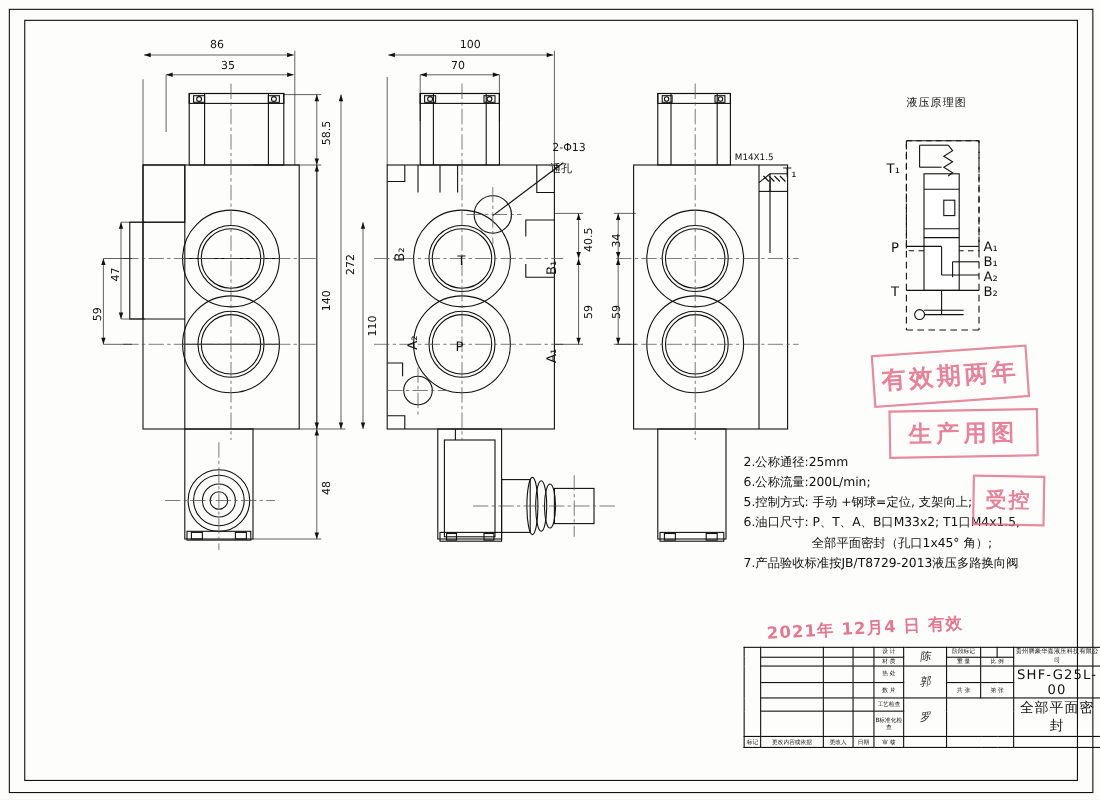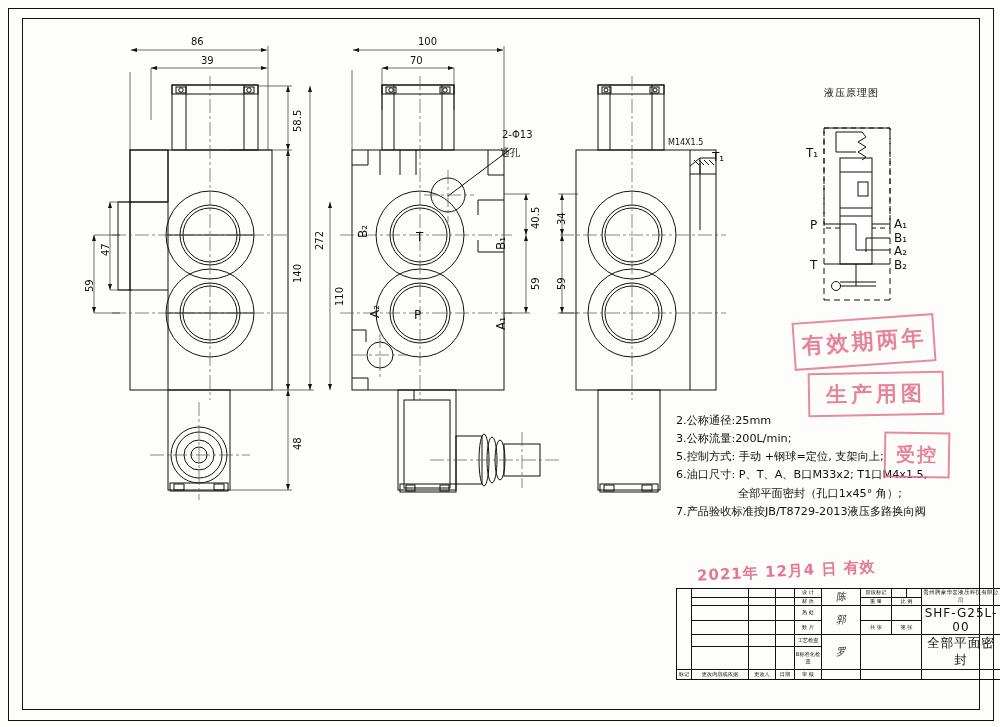--- a/index.html
+++ b/index.html
@@ -288,21 +288,21 @@
 
         <line x1="856" y1="264" x2="856" y2="286"></line>
         <line x1="840" y1="286" x2="876" y2="286"></line>
         <line x1="840" y1="282" x2="876" y2="282"></line>
         <circle cx="836" cy="286" r="4.5"></circle>
       </g>
     </g>
   </svg>
 
   <div class="dimtxt" style="left:191px;top:36px;">86</div>
-  <div class="dimtxt" style="left:201px;top:55px;">39</div>
+  <div class="dimtxt" style="left:201px;top:55px;">35</div>
   <div class="dimtxt v" style="left:292px;top:132px;">58.5</div>
   <div class="dimtxt v" style="left:100px;top:256px;">47</div>
   <div class="dimtxt v" style="left:84px;top:292px;">59</div>
   <div class="dimtxt v" style="left:292px;top:283px;">140</div>
   <div class="dimtxt v" style="left:314px;top:250px;">272</div>
   <div class="dimtxt v" style="left:292px;top:450px;">48</div>
 
   <div class="dimtxt" style="left:418px;top:36px;">100</div>
   <div class="dimtxt" style="left:410px;top:55px;">70</div>
   <div class="dimtxt v" style="left:530px;top:229px;">40.5</div>
@@ -328,21 +328,21 @@
   <div class="portlbl" style="left:806px;top:146px;">T₁</div>
   <div class="portlbl" style="left:810px;top:218px;">P</div>
   <div class="portlbl" style="left:810px;top:258px;">T</div>
   <div class="portlbl" style="left:894px;top:217px;">A₁</div>
   <div class="portlbl" style="left:894px;top:231px;">B₁</div>
   <div class="portlbl" style="left:894px;top:244px;">A₂</div>
   <div class="portlbl" style="left:894px;top:258px;">B₂</div>
 
   <div class="notes">
     <div class="ln">2.公称通径:25mm</div>
-    <div class="ln">3.公称流量:200L/min;</div>
+    <div class="ln">6.公称流量:200L/min;</div>
     <div class="ln">5.控制方式: 手动 +钢球=定位,  支架向上;</div>
     <div class="ln">6.油口尺寸: P、T、A、B口M33x2; T1口M4x1.5,</div>
     <div class="ln ind">全部平面密封（孔口1x45° 角）;</div>
     <div class="ln">7.产品验收标准按JB/T8729-2013液压多路换向阀</div>
   </div>
 
   <div class="stamp" id="stamp-valid">有效期两年</div>
   <div class="stamp" id="stamp-prod">生产用图</div>
   <div class="stamp" id="stamp-ctrl">受控</div>
   <div id="date-hand">2021年 12月4 日 有效</div>

